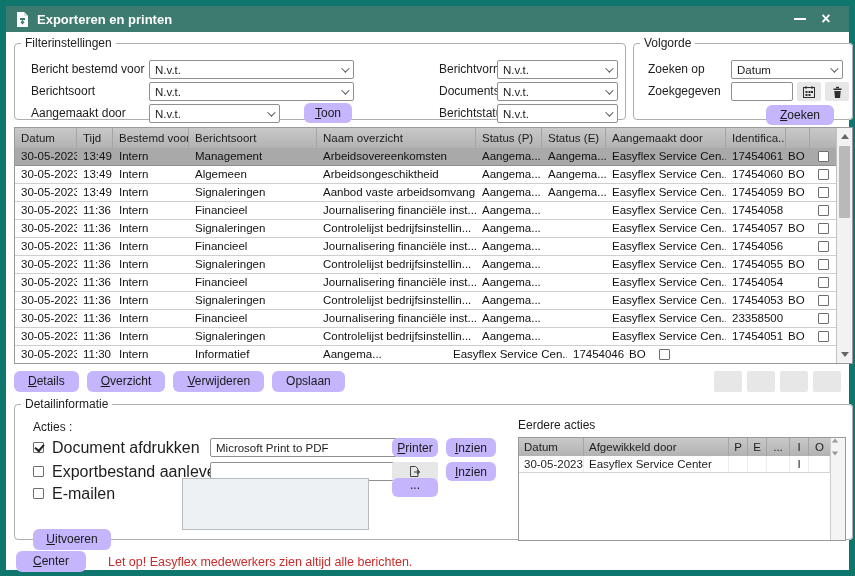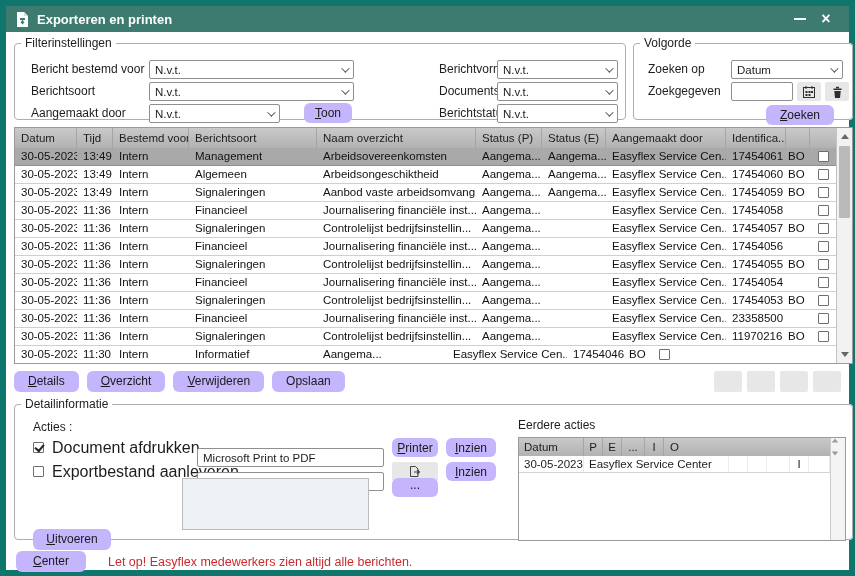--- a/index.html
+++ b/index.html
@@ -67,21 +67,21 @@
   .toolbar .btn { padding:0 14px; height:21px; }
   .navgroup { margin-left:auto; display:flex; gap:5px; }
   .nav-btn { width:25px; height:20px; }
 
   
   .fs-detail { position:relative; left:0; top:0; width:839px; height:143px; }
   .detail-wrap { position:relative; margin:5px 0 0 8px; width:839px; height:143px; }
   .acties-label { position:absolute; left:18px; top:9px; font-size:12px; }
   .d-row { position:absolute; display:flex; align-items:center; }
   .d-check { display:flex; align-items:center; gap:8px; font-size:16px; }
-  .d-field { position:absolute; left:164px; width:187px;margin-top:10px; }
+  .d-field { position:absolute; left:177px; width:187px; }
   .d-btn1 { position:absolute; left:359px; width:46px; height:19px; }
   .d-btn2 { position:absolute; left:413px; width:50px; height:19px; }
   .d-textarea { position:absolute; left:167px; top:67px; width:187px; height:52px; background:#eef1f4; border:1px solid #b7bcc0;
                 resize:none; font-family:"Liberation Sans",sans-serif; font-size:11.5px; padding:2px 4px; }
   .uitvoeren { position:absolute; left:18px; top:118px; width:78px; height:21px; }
 
   
   .ea-label { position:absolute; left:503px; top:7px; font-size:12px; }
   .ea-table { position:absolute; left:503px; top:26px; width:328px; height:104px; border:1px solid #9a9a9a; background:#fff; overflow:hidden; }
   .ea-head { display:flex; height:18px; width:calc(100% - 15px); background:linear-gradient(#c9c9c9,#b2b2b2); }
@@ -366,21 +366,21 @@
         </div>
         <div class="trow">
           <div class="tc c-datum">30-05-2023</div>
           <div class="tc c-tijd">11:36</div>
           <div class="tc c-bestemd">Intern</div>
           <div class="tc c-soort">Signaleringen</div>
           <div class="tc c-naam">Controlelijst bedrijfsinstellin...</div>
           <div class="tc c-statusP">Aangema...</div>
           <div class="tc c-statusE"></div>
           <div class="tc c-door">Easyflex Service Cen...</div>
-          <div class="tc c-id">11970216</div>
+          <div class="tc c-id">17454051</div>
           <div class="tc c-bo">BO</div>
           <div class="tc c-chk">
             <span class="cbx"></span>
           </div>
         </div>
         <div class="trow">
           <div class="tc c-datum">30-05-2023</div>
           <div class="tc c-tijd">11:30</div>
           <div class="tc c-bestemd">Intern</div>
           <div class="tc c-soort">Informatief</div>
@@ -458,29 +458,36 @@
         <input class="tinput d-field" style="top: 0px;" value="">
         <div class="icon-btn d-btn1" style="top:0;">
           <svg width="13" height="13" viewBox="0 0 13 13">
             <path d="M1.5 1.5 h5 l2.5 2.5 v7.5 h-7.5 z" fill="none" stroke="#444" stroke-width="1"></path>
             <path d="M5 7 h5 M8 5 l2.5 2 -2.5 2" fill="none" stroke="#444" stroke-width="1.1"></path>
           </svg>
         </div>
         <div class="btn accel d-btn2" style="top:0;">Inzien</div>
       </div>
 
+      <div class="d-row" style="left:18px; top:73px; width:160px; height:19px;">
+        <label class="d-check">
+          <span class="cbx"></span>
+          <span>E-mailen</span>
+        </label>
+      </div>
       <textarea class="d-textarea" style=""></textarea>
       <div class="btn" style="position:absolute; left:377px; top:67px; width:46px; height:19px; line-height:14px;">...</div>
 
       <div class="btn accel uitvoeren">Uitvoeren</div>
 
       <span class="ea-label">Eerdere acties</span>
       <div class="ea-table">
         <div class="ea-head">
           <div class="ea-th ea-datum">Datum</div>
+          <div class="ea-th ea-door">Afgewikkeld door</div>
           <div class="ea-th ea-p" style="padding-left:0;text-align:center">P</div>
           <div class="ea-th ea-e" style="padding-left:0;text-align:center">E</div>
           <div class="ea-th ea-dots" style="padding-left:0;text-align:center">...</div>
           <div class="ea-th ea-i" style="padding-left:0;text-align:center">I</div>
           <div class="ea-th ea-o" style="padding-left:0;text-align:center;border-right:none">O</div>
         </div>
         <div>
             <div class="ea-row">
               <div class="ea-tc ea-datum">30-05-2023</div>
               <div class="ea-tc ea-door">Easyflex Service Center</div>

